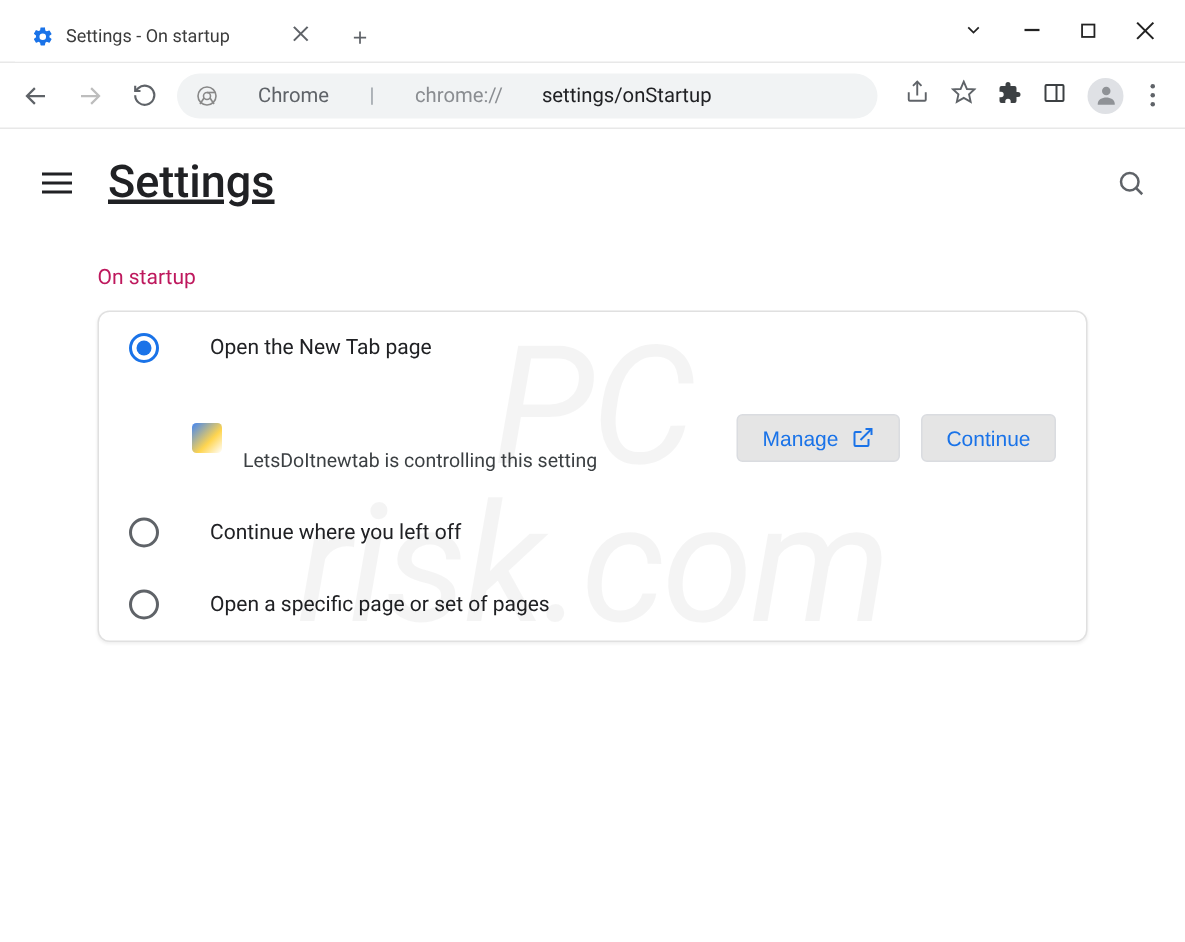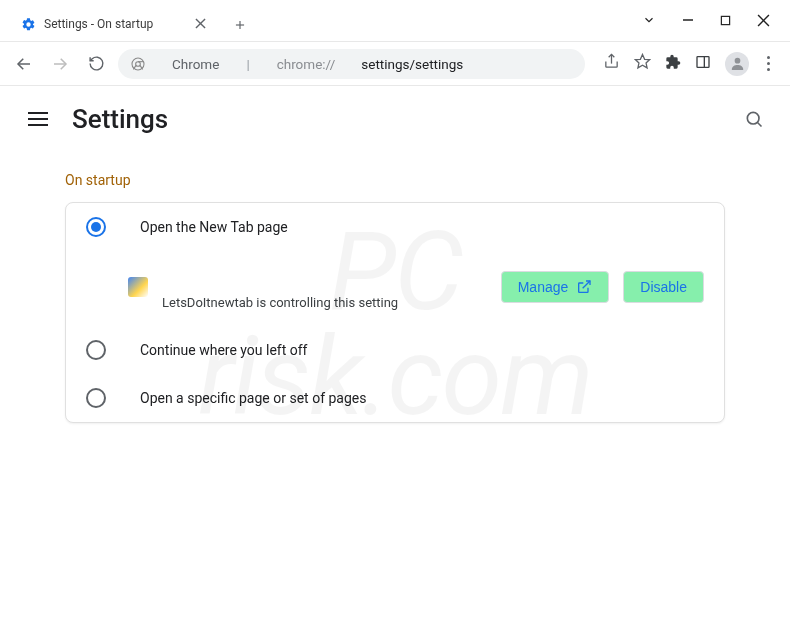--- a/index.html
+++ b/index.html
@@ -102,30 +102,30 @@
   .content-header {
     display: flex; align-items: center;
     padding: 18px 22px 10px 28px;
   }
   .hamburger {
     width: 24px; height: 24px;
     display: flex; flex-direction: column; justify-content: center; gap: 4px;
     margin-right: 20px; cursor: pointer;
   }
   .hamburger span { height: 2px; background: #202124; width: 20px; }
-  .page-title { font-size: 26px; color: #202124; font-weight: 500; }
+  .page-title { font-size: 30px; color: #202124; font-weight: 500; text-decoration: underline; }
   .search-btn {
     margin-left: auto;
     color: #5f6368;
     width: 28px; height: 28px;
     display: flex; align-items: center; justify-content: center;
     cursor: pointer;
   }
   .section-label {
-    font-size: 14px; color: #a16207;
+    font-size: 14px; color: #be185d;
     padding: 28px 0 14px 65px;
   }
   .card {
     margin: 0 65px;
     border: 1px solid #e0e0e0;
     border-radius: 8px;
     background: #fff;
     box-shadow: 0 1px 2px rgba(60,64,67,0.08);
   }
   .option {
@@ -159,21 +159,21 @@
   .ext-icon {
     width: 20px; height: 20px;
     background: linear-gradient(135deg, #4285f4 0%, #ffd54f 60%, #fff 100%);
     border-radius: 3px;
     position: relative;
     flex-shrink: 0;
   }
   .ext-msg { font-size: 13px; color: #3c4043; flex: 1; margin-top: 32px; }
   .ext-btn {
     border: 1px solid #dadce0;
-    background: #86efac;
+    background: #e5e5e5;
     color: #1a73e8;
     font-size: 14px;
     padding: 7px 16px;
     border-radius: 4px;
     cursor: pointer;
     display: flex; align-items: center; gap: 8px;
   }
   .ext-btn svg { width: 16px; height: 16px; }
   
   .watermark {
@@ -266,21 +266,21 @@
           <circle cx="12" cy="12" r="9" fill="none" stroke="#888" stroke-width="1.6"></circle>
           <circle cx="12" cy="12" r="3.5" fill="none" stroke="#888" stroke-width="1.6"></circle>
           <line x1="12" y1="8.5" x2="20" y2="8.5" stroke="#888" stroke-width="1.6"></line>
           <line x1="9" y1="14" x2="5" y2="20" stroke="#888" stroke-width="1.6"></line>
           <line x1="15" y1="14" x2="19" y2="20" stroke="#888" stroke-width="1.6"></line>
         </svg>
     </span>
     <span class="chrome-label">Chrome</span>
     <span class="sep">|</span>
     <span style="color:#8a8d91">chrome://</span>
-      <span class="path">settings/settings</span>
+      <span class="path">settings/onStartup</span>
   </div>
   <div class="tool-icons">
     <span>
       <svg width="17" height="17" viewBox="0 0 24 24" fill="none" stroke="#5f6368" stroke-width="1.8">
           <path d="M4 12v7a1 1 0 0 0 1 1h14a1 1 0 0 0 1-1v-7"></path>
           <polyline points="16 6 12 2 8 6"></polyline>
           <line x1="12" y1="2" x2="12" y2="15"></line>
         </svg>
     </span>
     <span>
@@ -340,21 +340,21 @@
     <div class="ext-msg">LetsDoItnewtab is controlling this setting</div>
     <button class="ext-btn">
       <span>Manage</span>
       <svg viewBox="0 0 24 24" fill="none" stroke="#1a73e8" stroke-width="2">
           <path d="M18 13v6a1 1 0 0 1-1 1H5a1 1 0 0 1-1-1V7a1 1 0 0 1 1-1h6"></path>
           <polyline points="15 3 21 3 21 9"></polyline>
           <line x1="10" y1="14" x2="21" y2="3"></line>
         </svg>
     </button>
     <button class="ext-btn">
-      <span>Disable</span>
+      <span>Continue</span>
     </button>
   </div>
   <div class="option">
     <div class="radio"></div>
     <div class="option-label">Continue where you left off</div>
   </div>
   <div class="option">
     <div class="radio"></div>
     <div class="option-label">Open a specific page or set of pages</div>
   </div>

